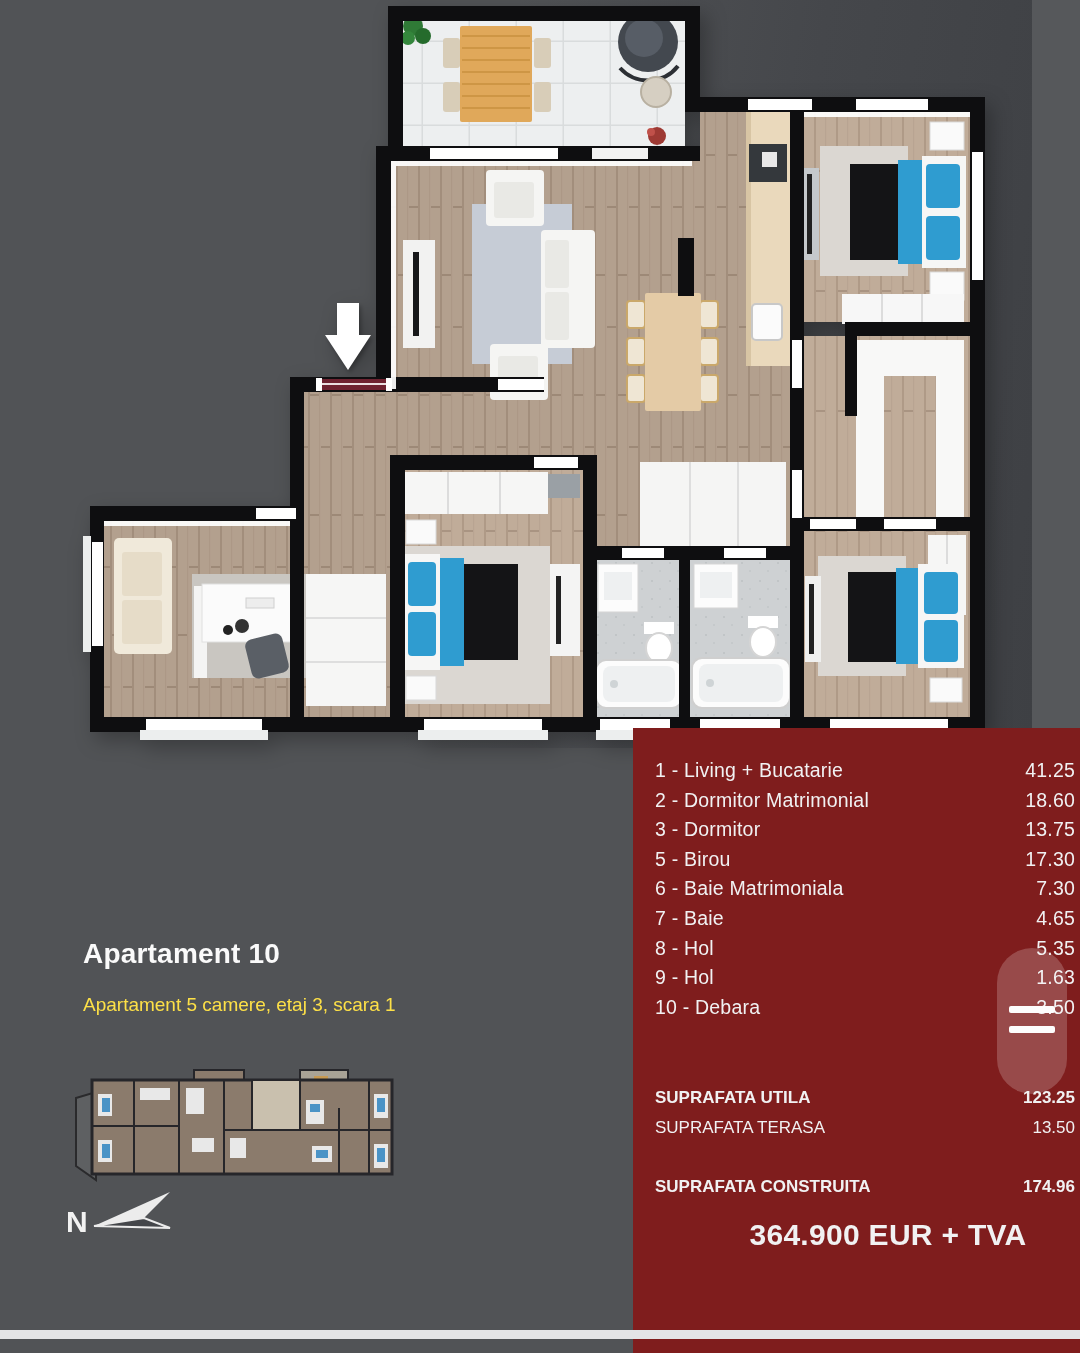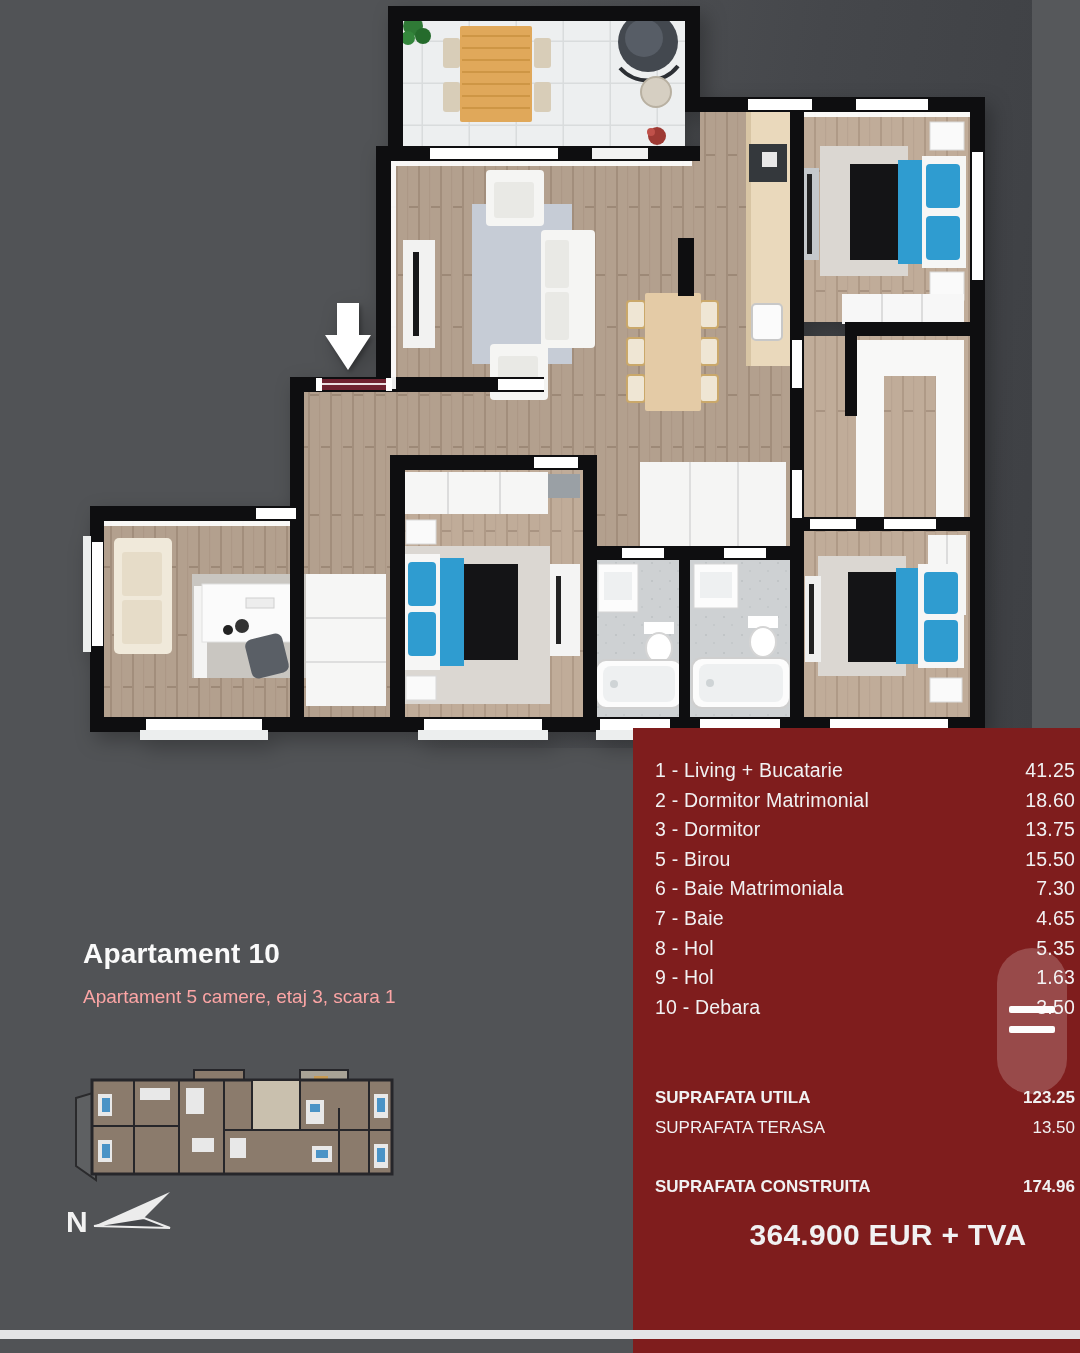--- a/index.html
+++ b/index.html
@@ -37,21 +37,21 @@
   }
   .total-row.bold{font-weight:bold;}
   .total-gap{height:30px;}
   .price-line{
     position:absolute;left:0;top:490px;width:100%;
     text-align:center;font-size:30px;font-weight:bold;letter-spacing:.3px;padding-left:21px;
   }
   
   .title-block{position:absolute;left:83px;top:922px;color:#fafafa;}
   .apt-title{font-size:28px;font-weight:bold;letter-spacing:.2px;margin-top:16px;}
-  .apt-subtitle{font-size:19px;margin-top:16px;color:#fca5a5;}
+  .apt-subtitle{font-size:19px;margin-top:24px;color:#fde047;}
   
   .floor-plan{
     position:absolute;left:0;top:0;width:1032px;height:748px;
     filter:drop-shadow(6px 8px 10px rgba(0,0,0,0.28));
   }
   .mini-plan{position:absolute;left:74px;top:1068px;width:332px;height:122px;}
   .north{position:absolute;left:64px;top:1186px;width:116px;height:54px;}
   
   .scroll-pill{
     position:absolute;left:997px;top:948px;width:70px;height:146px;
@@ -354,21 +354,21 @@
     <div class="room-row">
         <span>2 - Dormitor Matrimonial</span>
         <span>18.60</span>
       </div>
     <div class="room-row">
         <span>3 - Dormitor</span>
         <span>13.75</span>
       </div>
     <div class="room-row">
         <span>5 - Birou</span>
-        <span>15.50</span>
+        <span>17.30</span>
       </div>
     <div class="room-row">
         <span>6 - Baie Matrimoniala</span>
         <span>7.30</span>
       </div>
     <div class="room-row">
         <span>7 - Baie</span>
         <span>4.65</span>
       </div>
     <div class="room-row">

